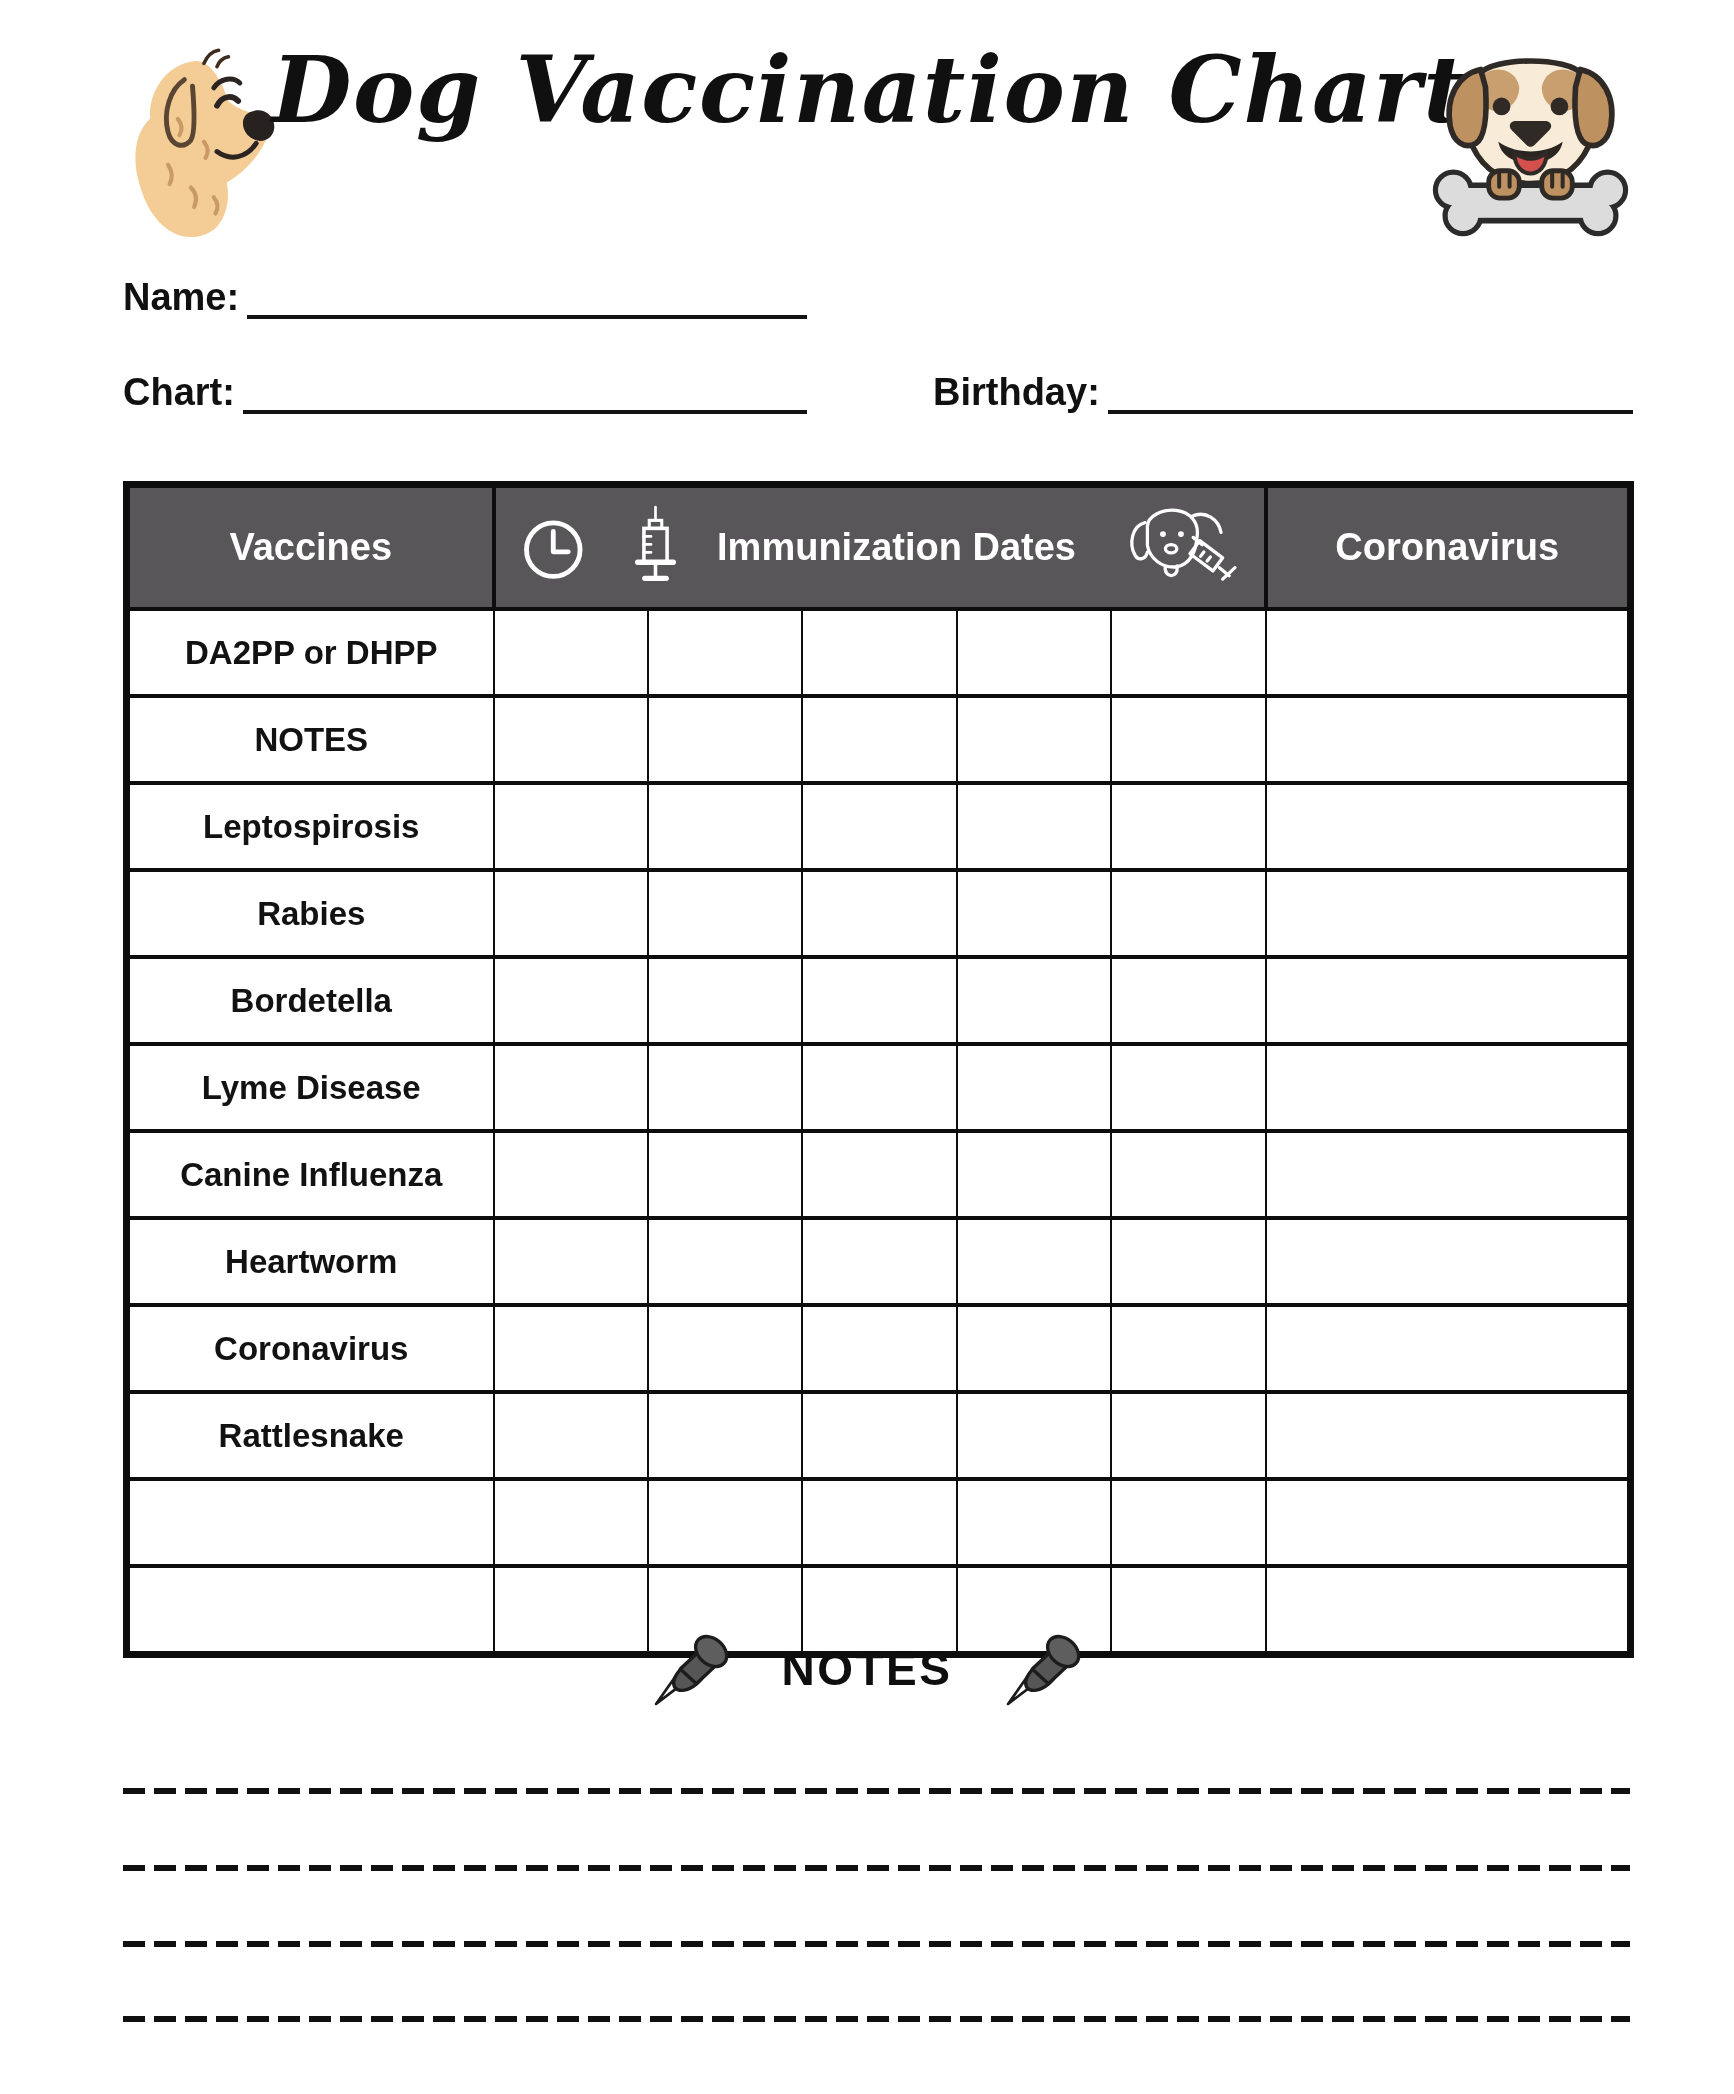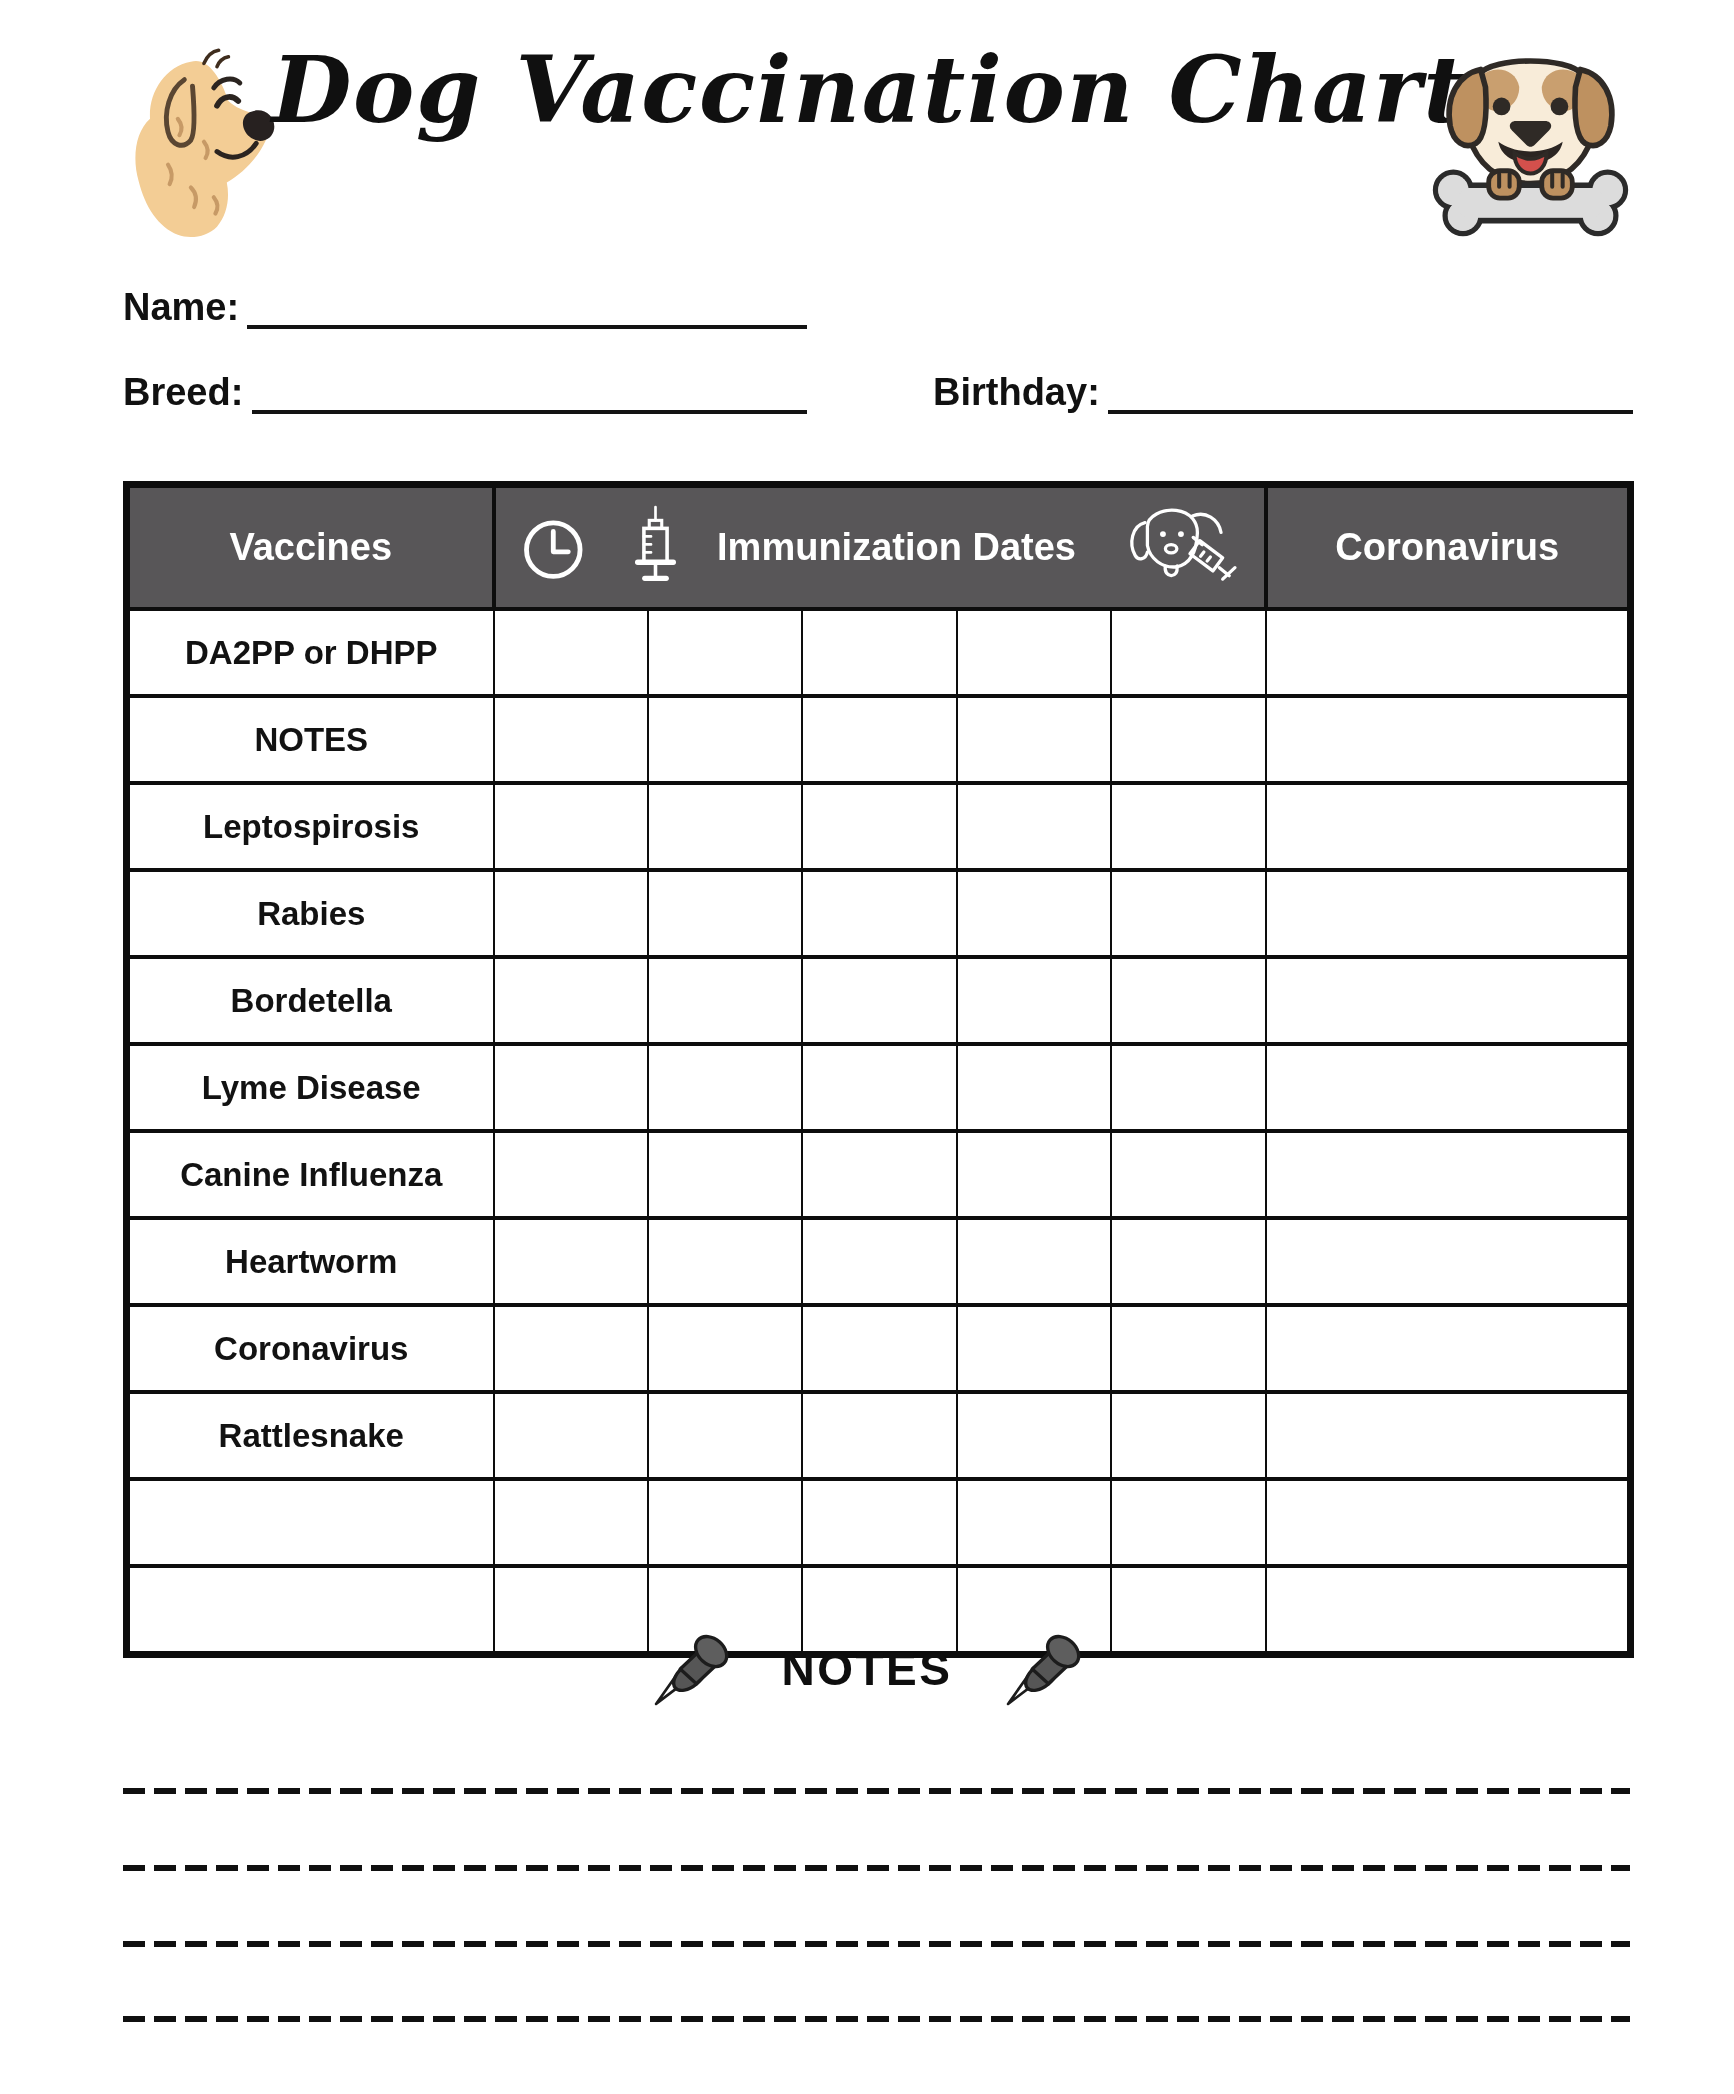--- a/index.html
+++ b/index.html
@@ -14,21 +14,21 @@
     font-family:"DejaVu Serif",serif; font-style:italic; font-weight:bold;
     font-size:92px; letter-spacing:1.6px; color:#101010;
   }
   .dog-left  { position:absolute; left:119px;  top:47px; width:196px; height:196px; }
   .dog-right { position:absolute; left:1426px; top:47px; width:209px; height:196px; }
 
   
   .field { position:absolute; display:flex; align-items:flex-end; font-weight:bold; font-size:38px; }
   .field .flabel { white-space:nowrap; padding-right:8.2px; line-height:1.1; }
   .field .fline  { flex:1; border-bottom:4.9px solid #131313; height:100%; }
-  .field-name     { left:123px;  top:282px; width:684px; height:47px;justify-content:flex-end; }
+  .field-name     { left:123px;  top:272px; width:684px; height:47px;justify-content:flex-end; }
   .field-breed    { left:123px;  top:367px; width:684px; height:47px; }
   .field-birthday { left:933px; top:367px; width:700px; height:47px; }
 
   
   table.vax {
     position:absolute; left:123px; top:481px; width:1502px; height:1139px;
     border-collapse:collapse; table-layout:fixed; border:7.4px solid #0d0d0d;
   }
   table.vax thead th {
     background:#585658; color:#ffffff; font-weight:bold; font-size:38px;
@@ -103,21 +103,21 @@
       <rect x="72" y="76" width="19" height="17" rx="7"></rect>
     </g>
     <path d="M45.5,78 v8 M52,78 v8 M78.5,78 v8 M85,78 v8" stroke="#2F2A26" stroke-width="2.5" stroke-linecap="round"></path>
   </svg>
 
   <div class="field field-name">
     <span class="flabel">Name:</span>
     <span class="fline"></span>
   </div>
   <div class="field field-breed">
-    <span class="flabel">Breed:</span>
+    <span class="flabel">Chart:</span>
     <span class="fline"></span>
   </div>
   <div class="field field-birthday">
     <span class="flabel">Birthday:</span>
     <span class="fline"></span>
   </div>
 
   <table class="vax">
     <colgroup>
       <col style="width:367px">

